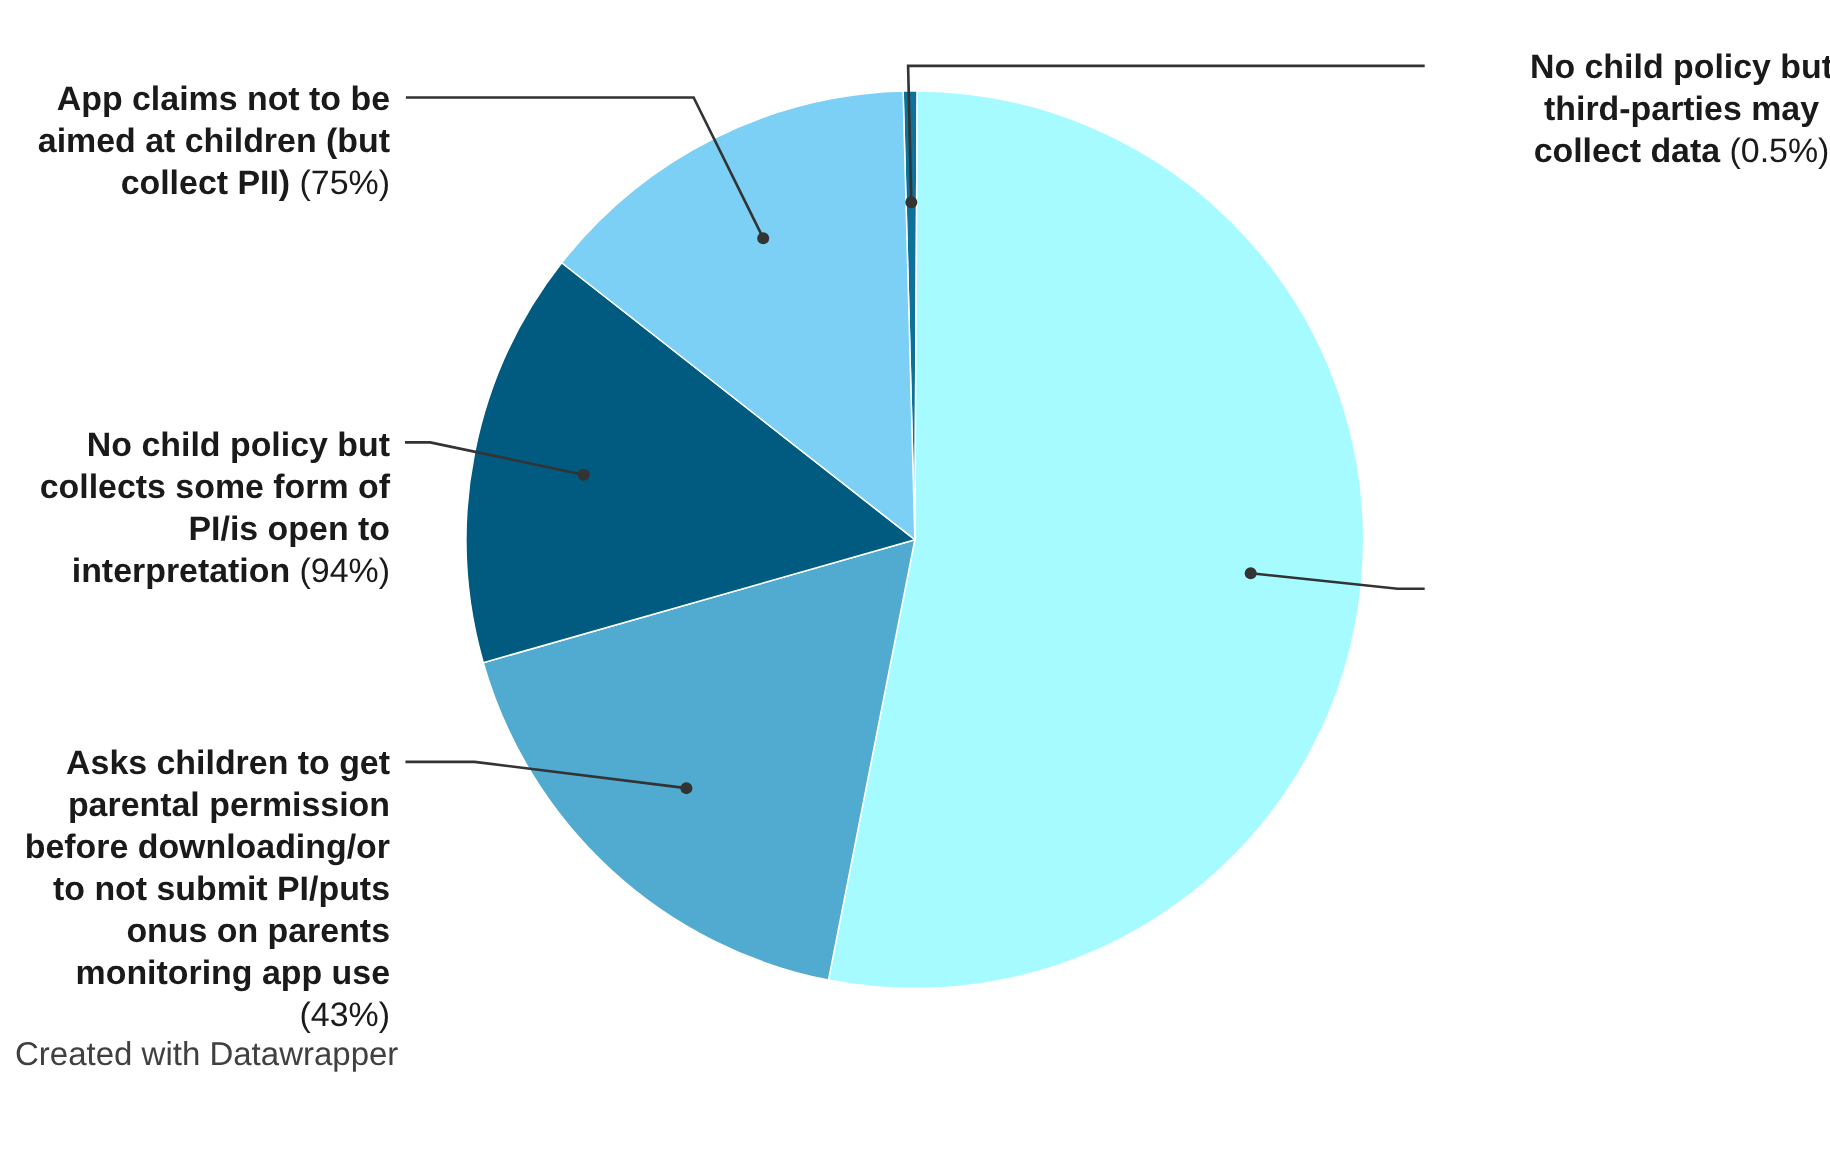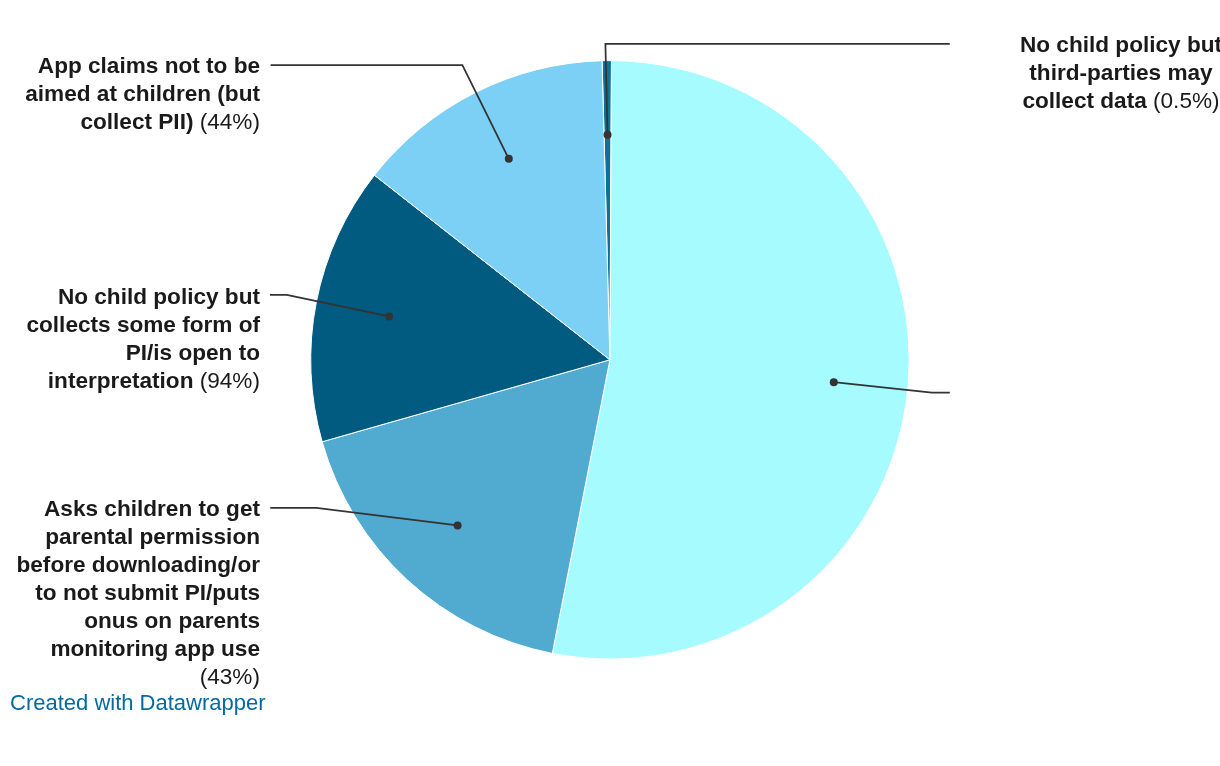--- a/index.html
+++ b/index.html
@@ -32,16 +32,16 @@
       <circle cx="457.60" cy="525.42" r="4" fill="#333333"></circle>
       <polyline fill="none" stroke="#333333" stroke-width="1.75" points="389.11,316.48 286.8,294.9 270,294.9"></polyline>
       <circle cx="389.11" cy="316.48" r="4" fill="#333333"></circle>
       <polyline fill="none" stroke="#333333" stroke-width="1.75" points="508.80,158.79 462.4,65 270.6,65"></polyline>
       <circle cx="508.80" cy="158.79" r="4" fill="#333333"></circle>
     </svg>
 
 <div class="lbl r" id="lab0" style="width: 232px; top: 31.4px; left: 960.2px; color: rgb(26, 26, 26);"><span>No child policy but third-parties may collect data </span><span class="pct">(0.5%)</span></div>
 <div class="lbl l" id="lab2" style="width: 262px; top: 495.2px; left: -2px; color: rgb(26, 26, 26);"><span>Asks children to get parental permission before downloading/or to not submit PI/puts onus on parents monitoring app use </span><span class="pct">(43%)</span></div>
 <div class="lbl l" id="lab3" style="width: 262px; top: 282.5px; left: -2px; color: rgb(26, 26, 26);"><span>No child policy but collects some form of PI/is open to interpretation </span><span class="pct">(94%)</span></div>
-<div class="lbl l" id="lab4" style="width: 262px; top: 51.9px; left: -2px; color: rgb(26, 26, 26);"><span>App claims not to be aimed at children (but collect PII) </span><span class="pct">(44%)</span></div>
+<div class="lbl l" id="lab4" style="width: 262px; top: 51.9px; left: -2px; color: rgb(26, 26, 26);"><span>App claims not to be aimed at children (but collect PII) </span><span class="pct">(75%)</span></div>
 
-<div id="credit" style="left: 10.4px; top: 690px; color: #0369a1;">Created with Datawrapper</div>
+<div id="credit" style="left: 10.4px; top: 690px; color: #404040;">Created with Datawrapper</div>
 </div>
 
 </body></html>

